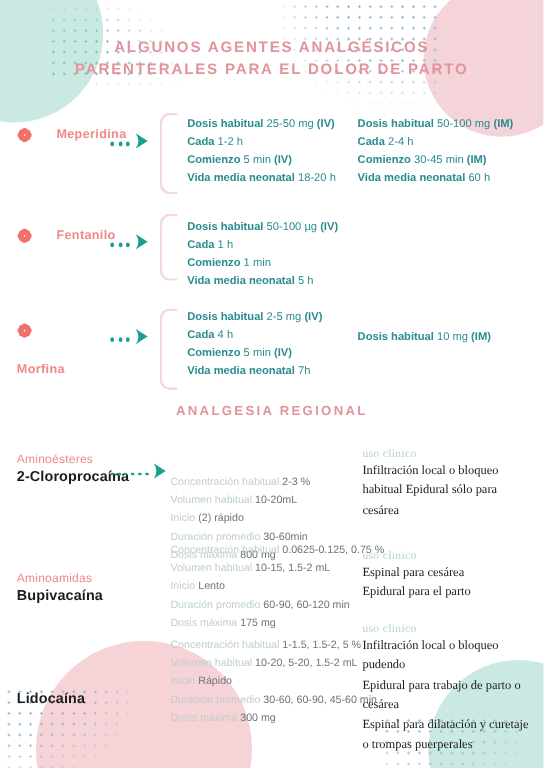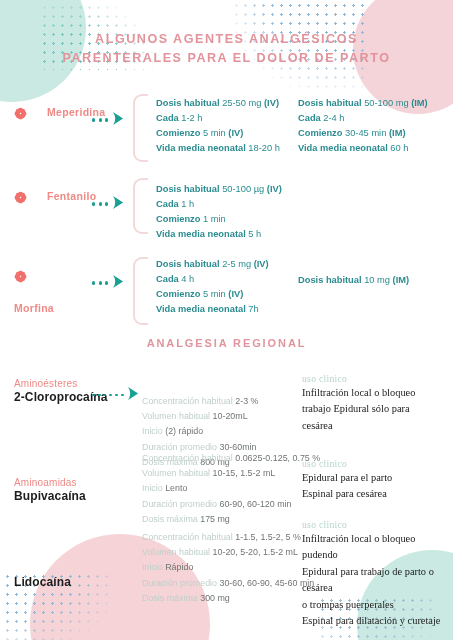--- a/index.html
+++ b/index.html
@@ -367,42 +367,42 @@
             <div><span class="lbl">Concentración habitual</span> <span class="val"> 2-3 %</span></div>
             <div><span class="lbl">Volumen habitual</span> <span class="val"> 10-20mL</span></div>
             <div><span class="lbl">Inicio</span> <span class="val">(2) rápido</span></div>
             <div><span class="lbl">Duración promedio</span> <span class="val"> 30-60min</span></div>
             <div><span class="lbl">Dosis máxima</span> <span class="val"> 800 mg</span></div>
           </div>
           <div class="use-block" style="top:6px;">
             <div class="use-title">uso clinico</div>
             <div class="use-text">
               <span class="ul">Infiltración local o bloqueo</span>
-              <span class="ul">trabajo Epidural sólo para</span>
+              <span class="ul">habitual Epidural sólo para</span>
               <span class="ul">cesárea</span>
             </div>
           </div>
         </div>
         <div class="reg-row" style="top: 451px;">
           <div class="reg-name-cell" style="top:26px;">
             <div class="reg-family">Aminoamidas</div>
             <div class="reg-drug">Bupivacaína</div>
           </div>
           <div class="reg-specs" style="top:0px;">
             <div><span class="lbl">Concentración habitual</span> <span class="val"> 0.0625-0.125, 0.75 %</span></div>
             <div><span class="lbl">Volumen habitual</span> <span class="val"> 10-15, 1.5-2 mL</span></div>
             <div><span class="lbl">Inicio</span> <span class="val">Lento</span></div>
             <div><span class="lbl">Duración promedio</span> <span class="val"> 60-90, 60-120 min</span></div>
             <div><span class="lbl">Dosis máxima</span> <span class="val"> 175 mg</span></div>
           </div>
           <div class="use-block" style="top:6px;">
             <div class="use-title">uso clinico</div>
             <div class="use-text">
+              <span class="ul">Espinal para cesárea</span>
               <span class="ul">Epidural para el parto</span>
-              <span class="ul">Espinal para cesárea</span>
             </div>
           </div>
         </div>
         <div class="reg-row" style="top: 530px;">
           <div class="reg-name-cell" style="top:44px;">
             <div class="reg-drug">Lidocaína</div>
           </div>
           <div class="reg-specs" style="top:0px;">
             <div><span class="lbl">Concentración habitual</span> <span class="val"> 1-1.5, 1.5-2, 5 %</span></div>
             <div><span class="lbl">Volumen habitual</span> <span class="val"> 10-20, 5-20, 1.5-2 mL</span></div>
@@ -410,21 +410,21 @@
             <div><span class="lbl">Duración promedio</span> <span class="val"> 30-60, 60-90, 45-60 min</span></div>
             <div><span class="lbl">Dosis máxima</span> <span class="val"> 300 mg</span></div>
           </div>
           <div class="use-block" style="top:-12px;">
             <div class="use-title">uso clinico</div>
             <div class="use-text">
               <span class="ul">Infiltración local o bloqueo</span>
               <span class="ul">pudendo</span>
               <span class="ul">Epidural para trabajo de parto o</span>
               <span class="ul">cesárea</span>
+              <span class="ul">Espinal para dilatación y curetaje</span>
               <span class="ul">o trompas puerperales</span>
-              <span class="ul">Espinal para dilatación y curetaje</span>
             </div>
           </div>
         </div>
       </div>
 
   </div>
 </div>
 
 </body></html>

